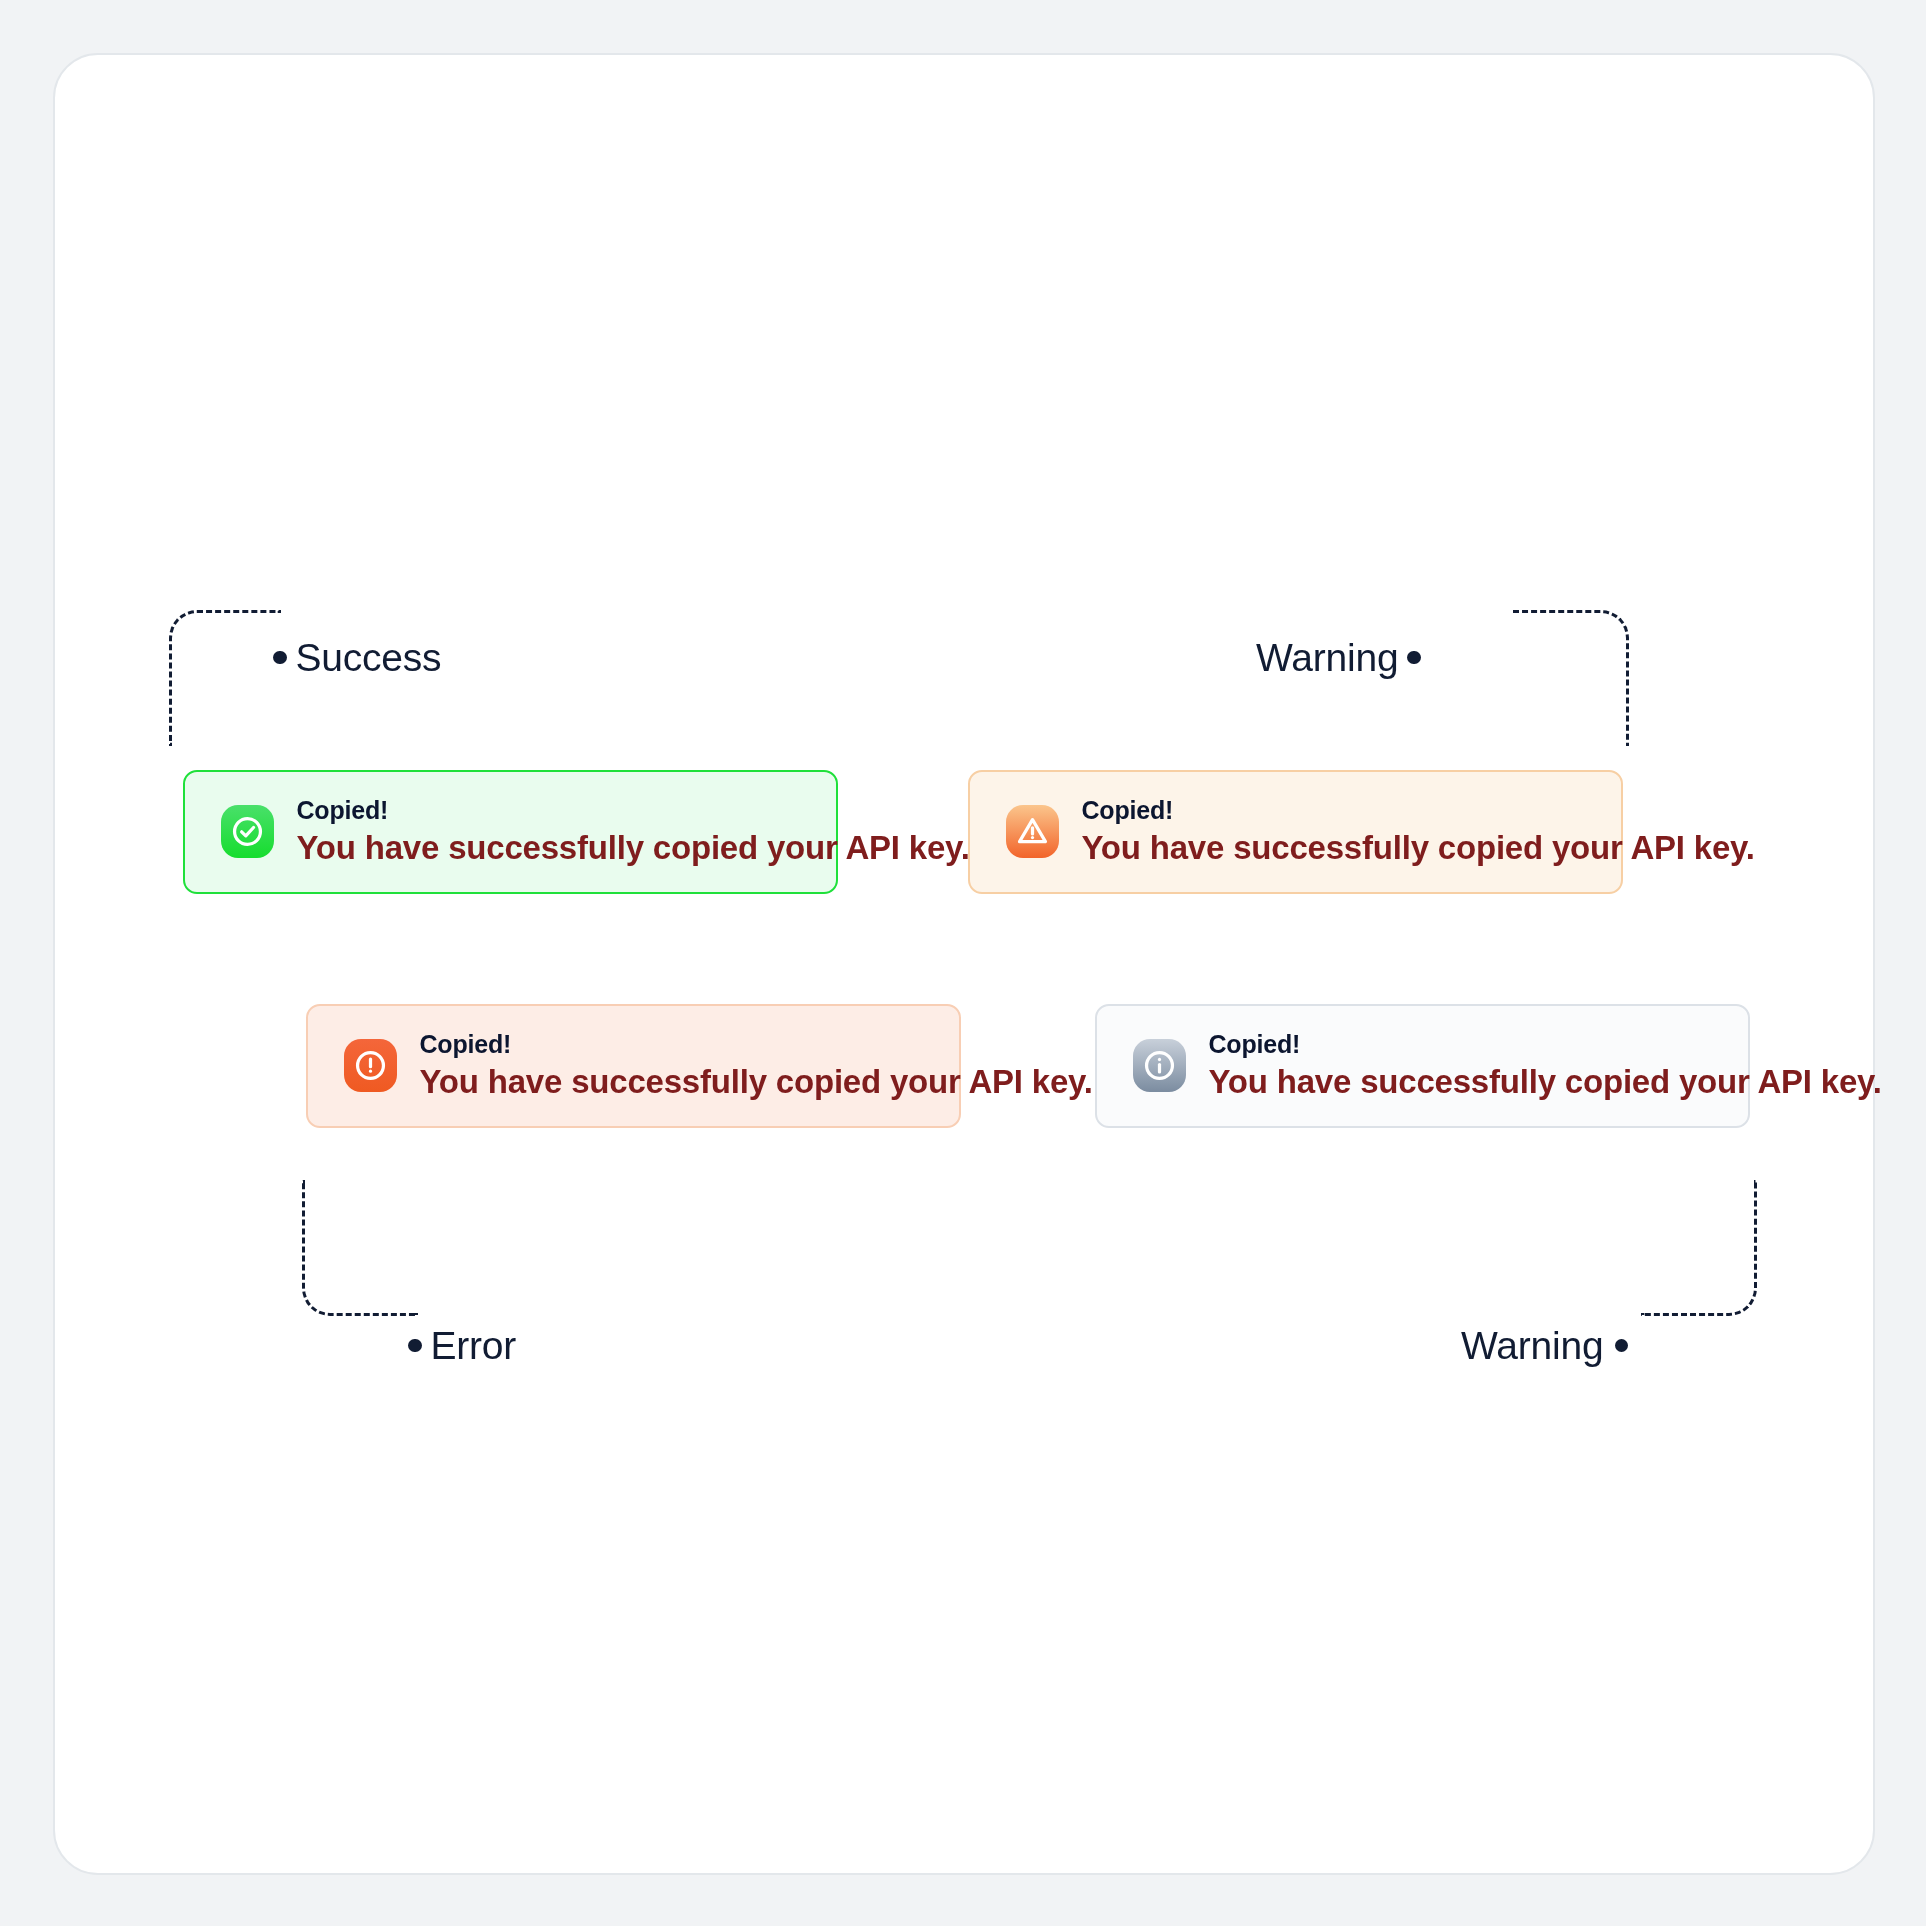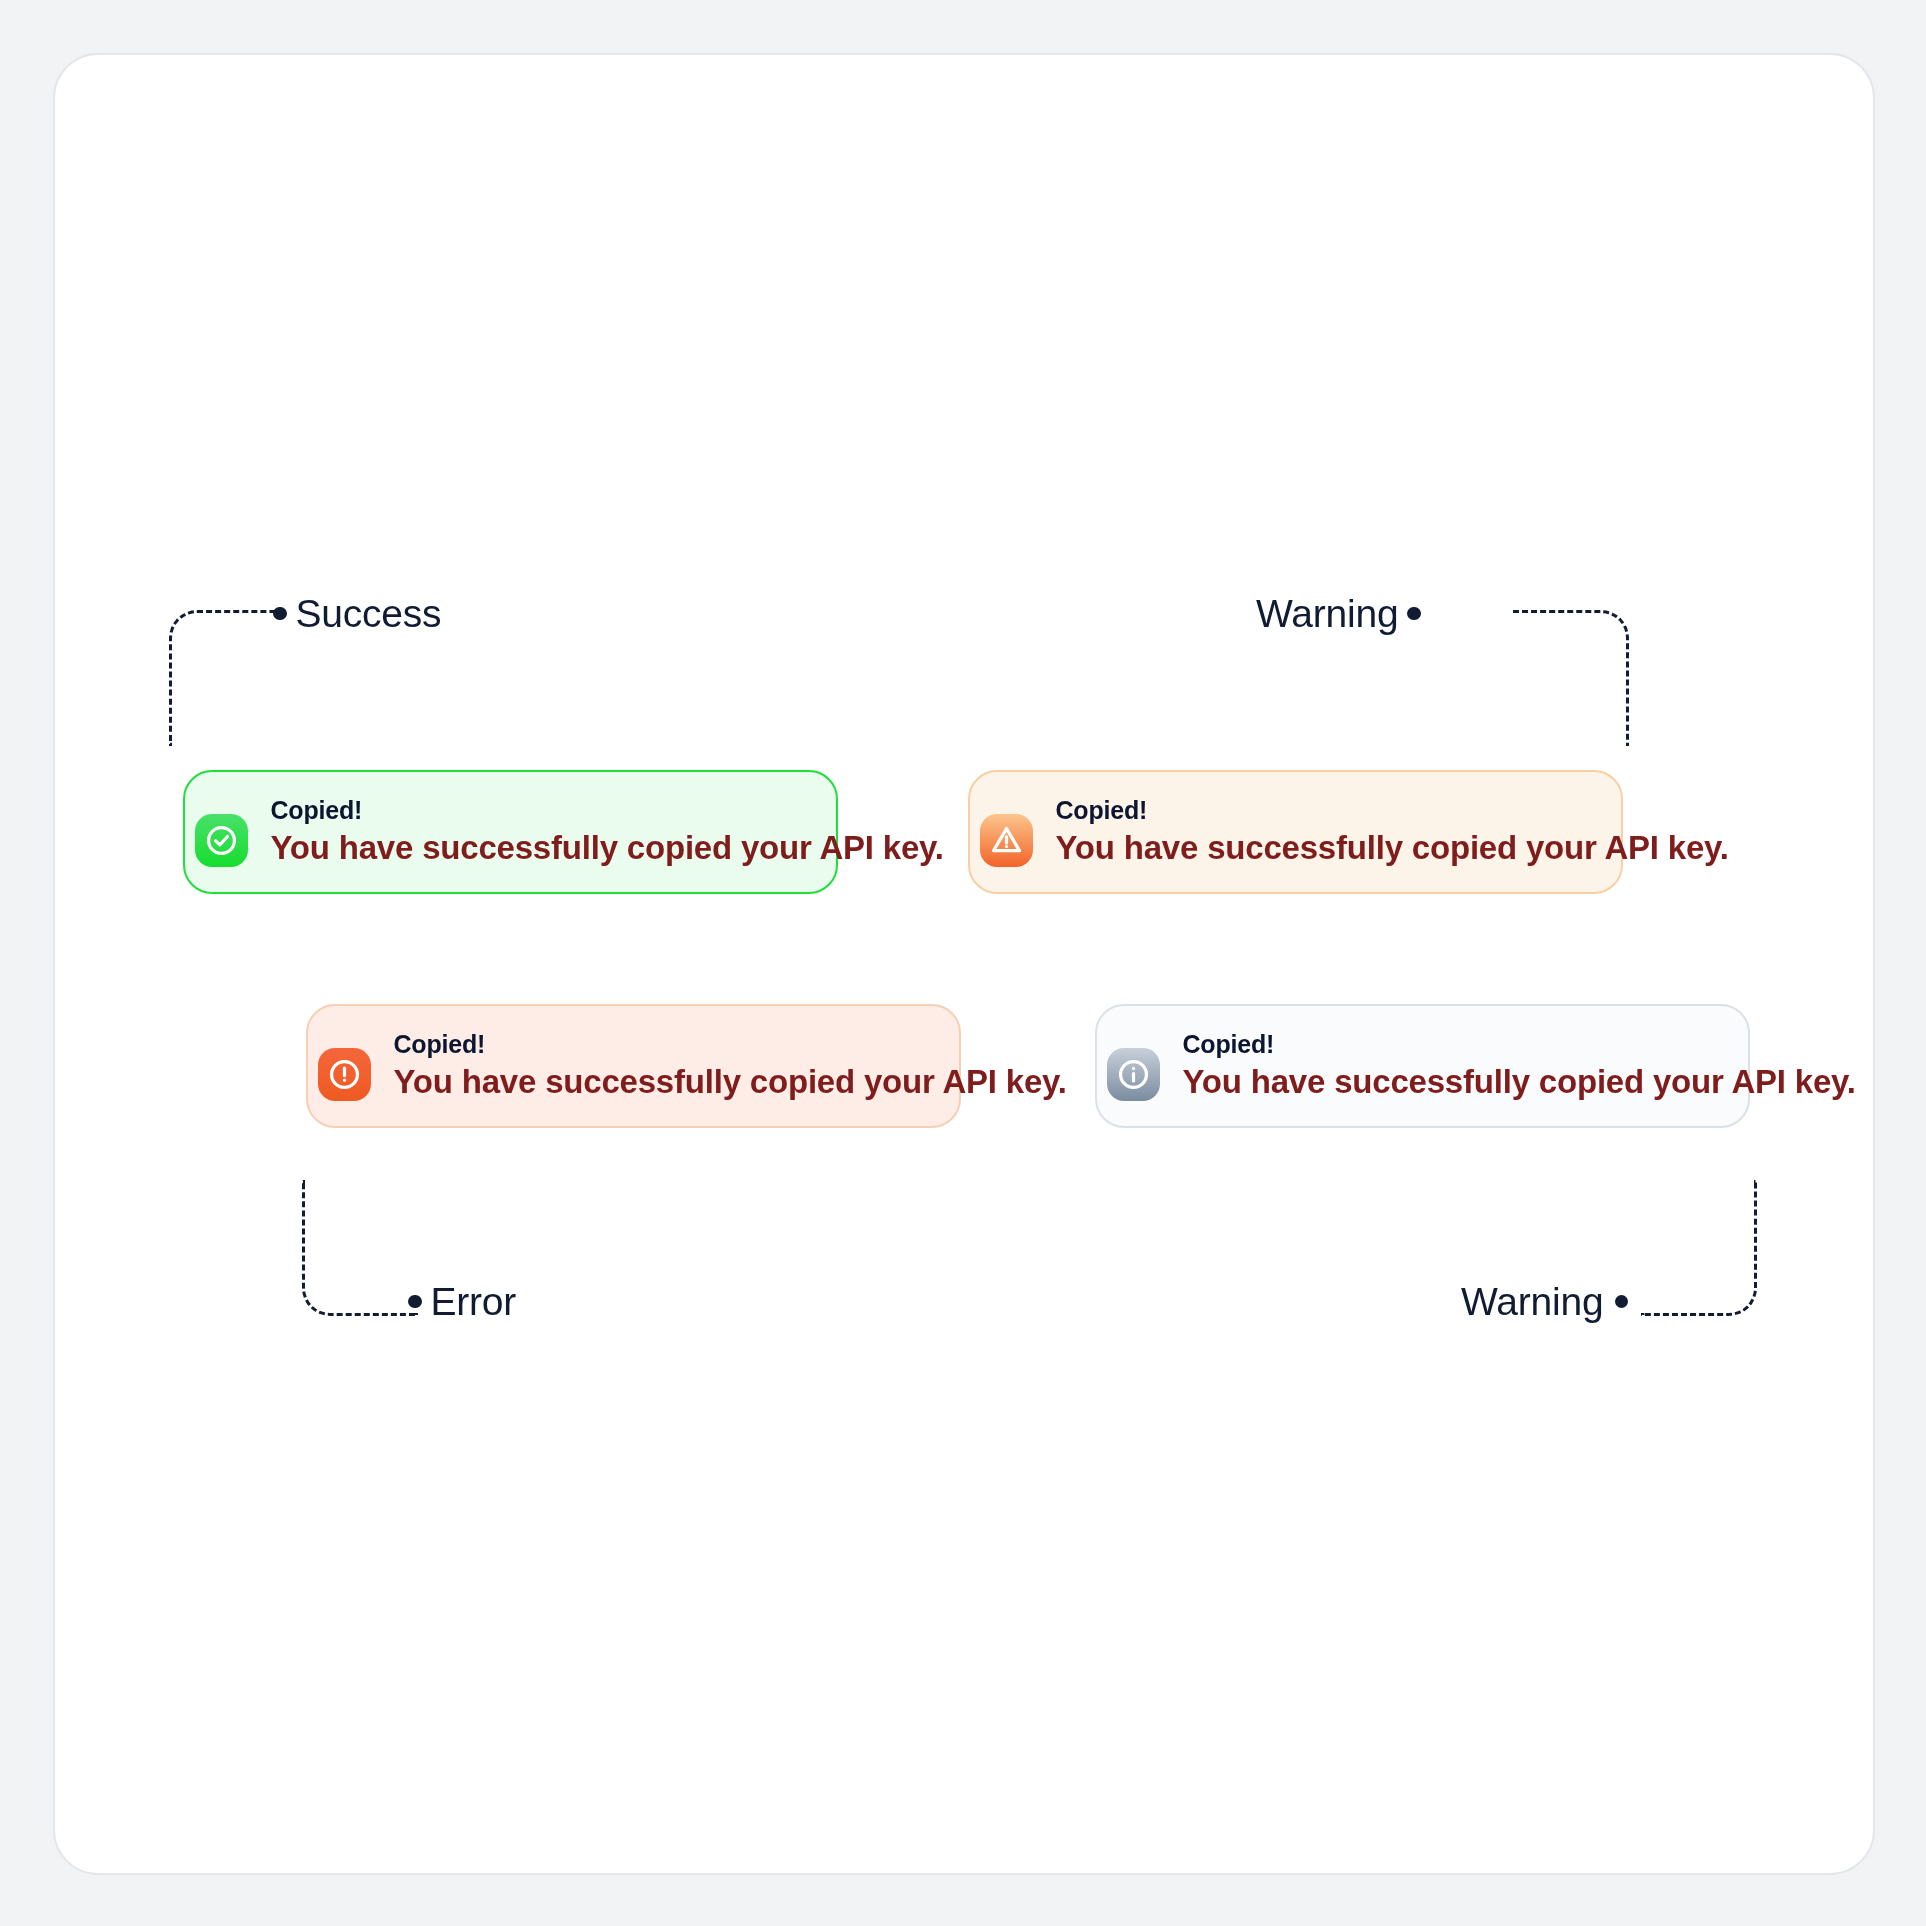--- a/index.html
+++ b/index.html
@@ -30,20 +30,21 @@
     border: 2px solid #E3E7EB;
     border-radius: 45px;
   }
 
   
   .annot {
     position: absolute;
     display: flex;
     align-items: center;
     gap: 0;
+    margin-top: 44px;
   }
   .annot-label {
     font-size: 39px;
     font-weight: 400;
     color: #111C33;
     letter-spacing: -0.2px;
     white-space: nowrap;
     line-height: 1;
   }
   .annot-dot {
@@ -82,24 +83,24 @@
   .bracket-br {
     border-bottom-width: 3.6px;
     border-right-width: 3.6px;
     border-bottom-right-radius: 28px;
   }
 
   
   .toast {
     position: absolute;
     display: flex;
-    align-items: flex-end;
+    align-items: center;
     gap: 22.5px;
-    padding: 25px 10px;
-    border-radius: 29px;
+    padding: 25px 36px;
+    border-radius: 14px;
     border: 2px solid transparent;
   }
   .toast-success {
     background: #E9FCEE;
     border-color: #1FE03A;
   }
   .toast-warning {
     background: #FDF4E9;
     border-color: #F7CFA4;
   }

